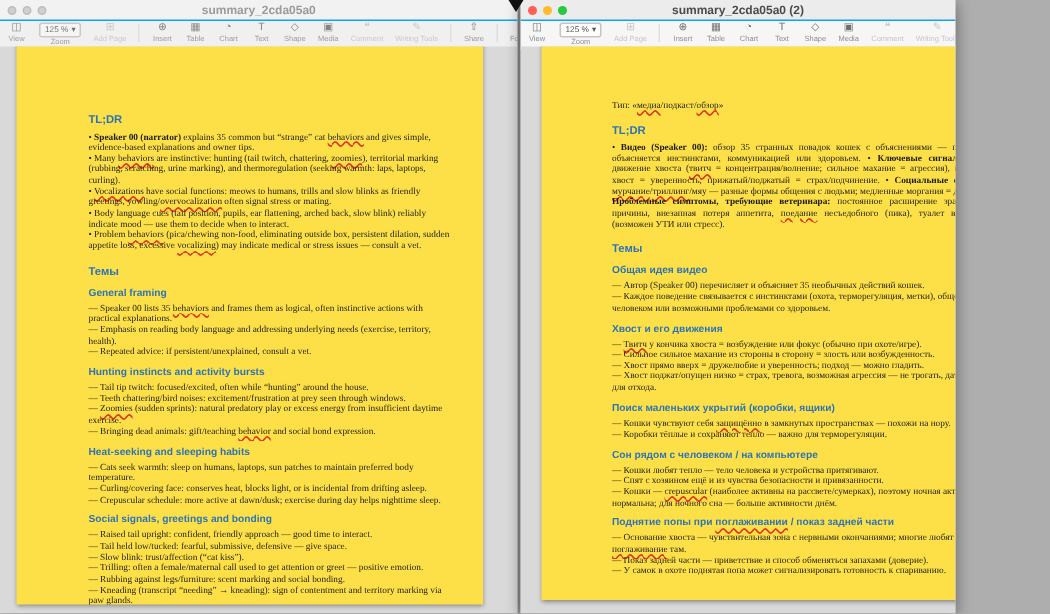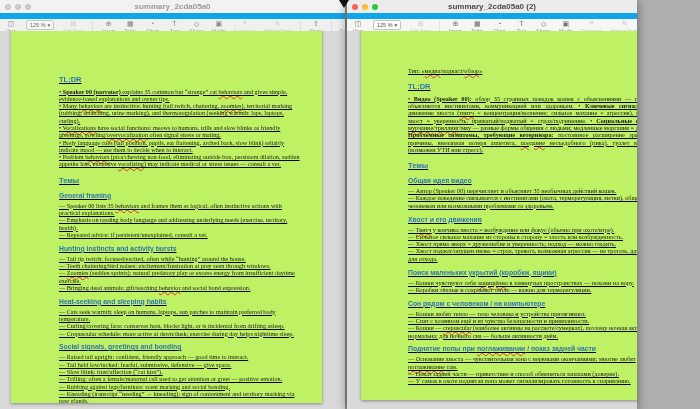--- a/index.html
+++ b/index.html
@@ -17,21 +17,21 @@
     position:absolute;top:0;height:409px;background:#d9d9d9;
     box-shadow:0 2px 10px rgba(0,0,0,.45);
     overflow:hidden;
   }
   .window.left{left:0;width:345px;}
   .window.right{left:347px;width:290px;}
 
   
   .titlebar{
     position:relative;height:13px;background:#f2f2f2;
-    border-bottom:6px solid #0ea5e9;
+    border-bottom:1px solid #0ea5e9;
   }
   .window.right .titlebar{background:#ececec;}
   .title{
     position:absolute;left:0;right:0;top:0;height:13px;line-height:14px;
     text-align:center;font-size:8px;font-weight:bold;color:#4a4a4a;
     white-space:nowrap;overflow:hidden;
   }
   .window.left .title{color:#9a9a9a;}
   .lights{position:absolute;left:5px;top:4px;display:flex;gap:4px;}
   .light{width:6px;height:6px;border-radius:50%;}
@@ -55,23 +55,23 @@
   .zoomctl{
     font-size:5.5px;line-height:7px;color:#555;background:#fdfdfd;
     border:0.5px solid #c4c4c4;border-radius:2px;padding:0 3px;height:8px;
     display:flex;align-items:center;gap:2px;
   }
   .tsep{width:1px;height:12px;background:#e0e0e0;flex:0 0 auto;margin-top:1px;}
 
   
   .canvas{position:absolute;left:0;right:0;top:31px;bottom:0;background:#d9d9d9;overflow:hidden;}
   .page{
-    position:absolute;top:-10px;background:#bef264;
+    position:absolute;top:-10px;background:#fde047;
     box-shadow:0 1px 3px rgba(0,0,0,.38);
-    overflow:hidden;box-sizing:border-box;text-decoration:underline;
+    overflow:hidden;box-sizing:border-box;
   }
   .window.left .page{left:11px;width:311px;height:382px;padding:46px 20px 6px 48px;}
   .window.right .page{left:14px;width:321px;height:379px;padding:46px 20px 6px 47px;}
 
   .doc{
     font-family:"Liberation Serif",serif;font-size:6.2px;line-height:7.3px;
     color:#1c1c1c;
   }
   .doc > :first-child{margin-top:0;}
   .doc .h1{

